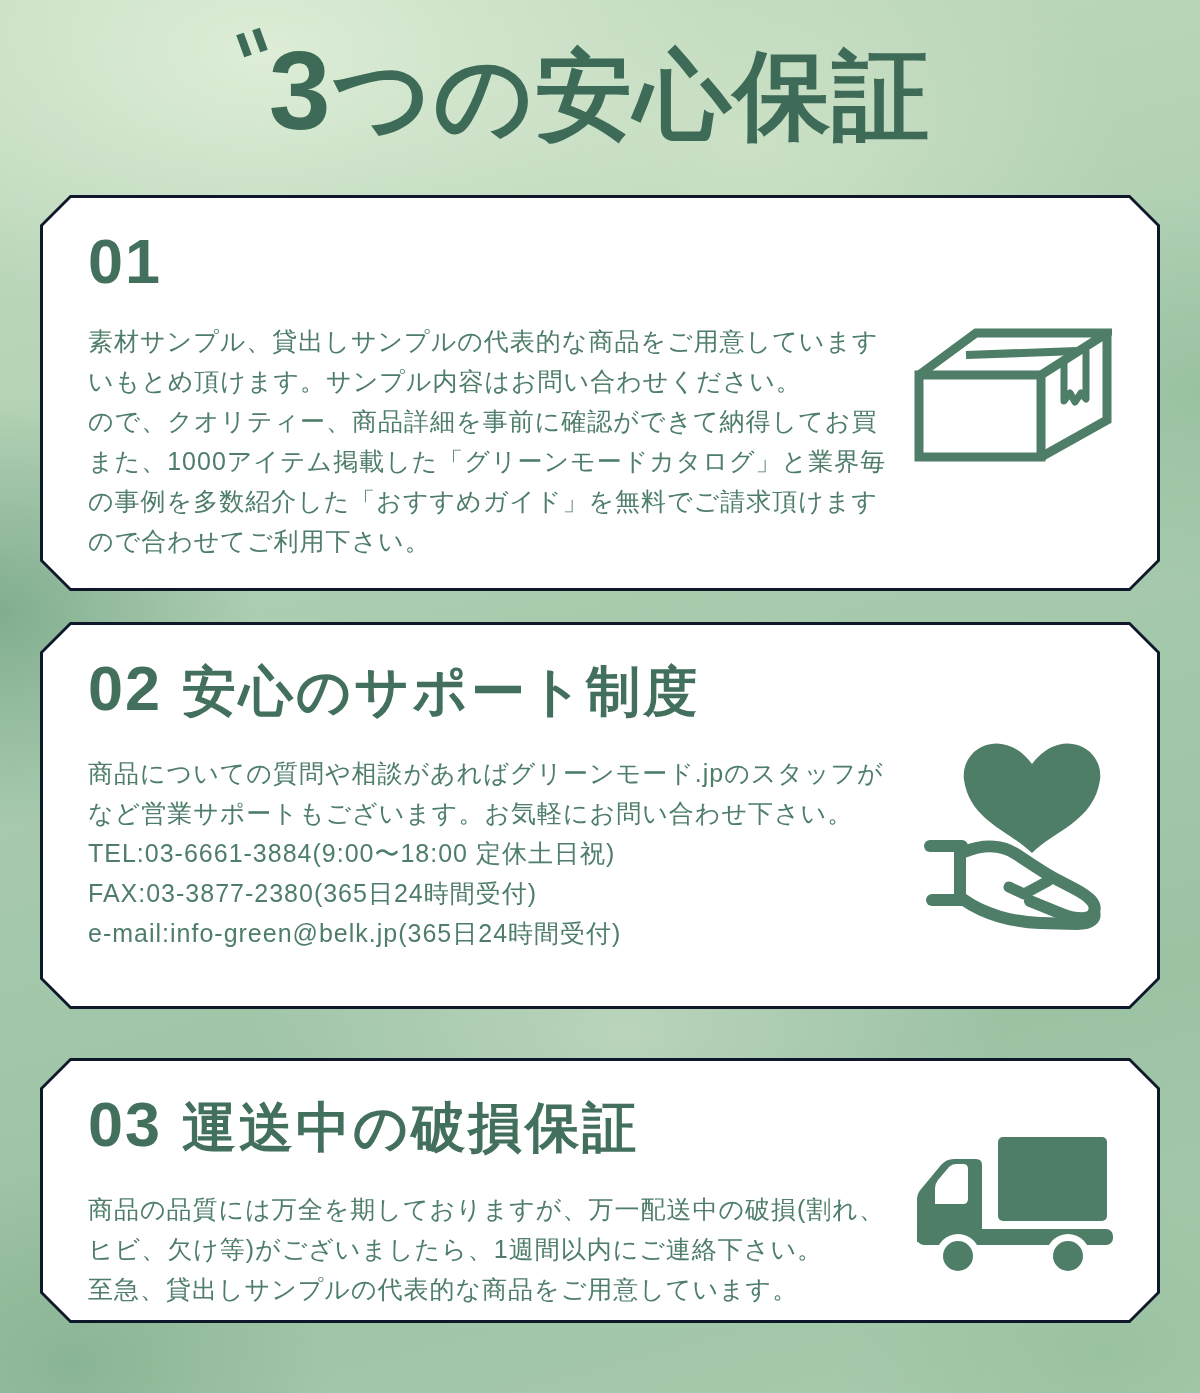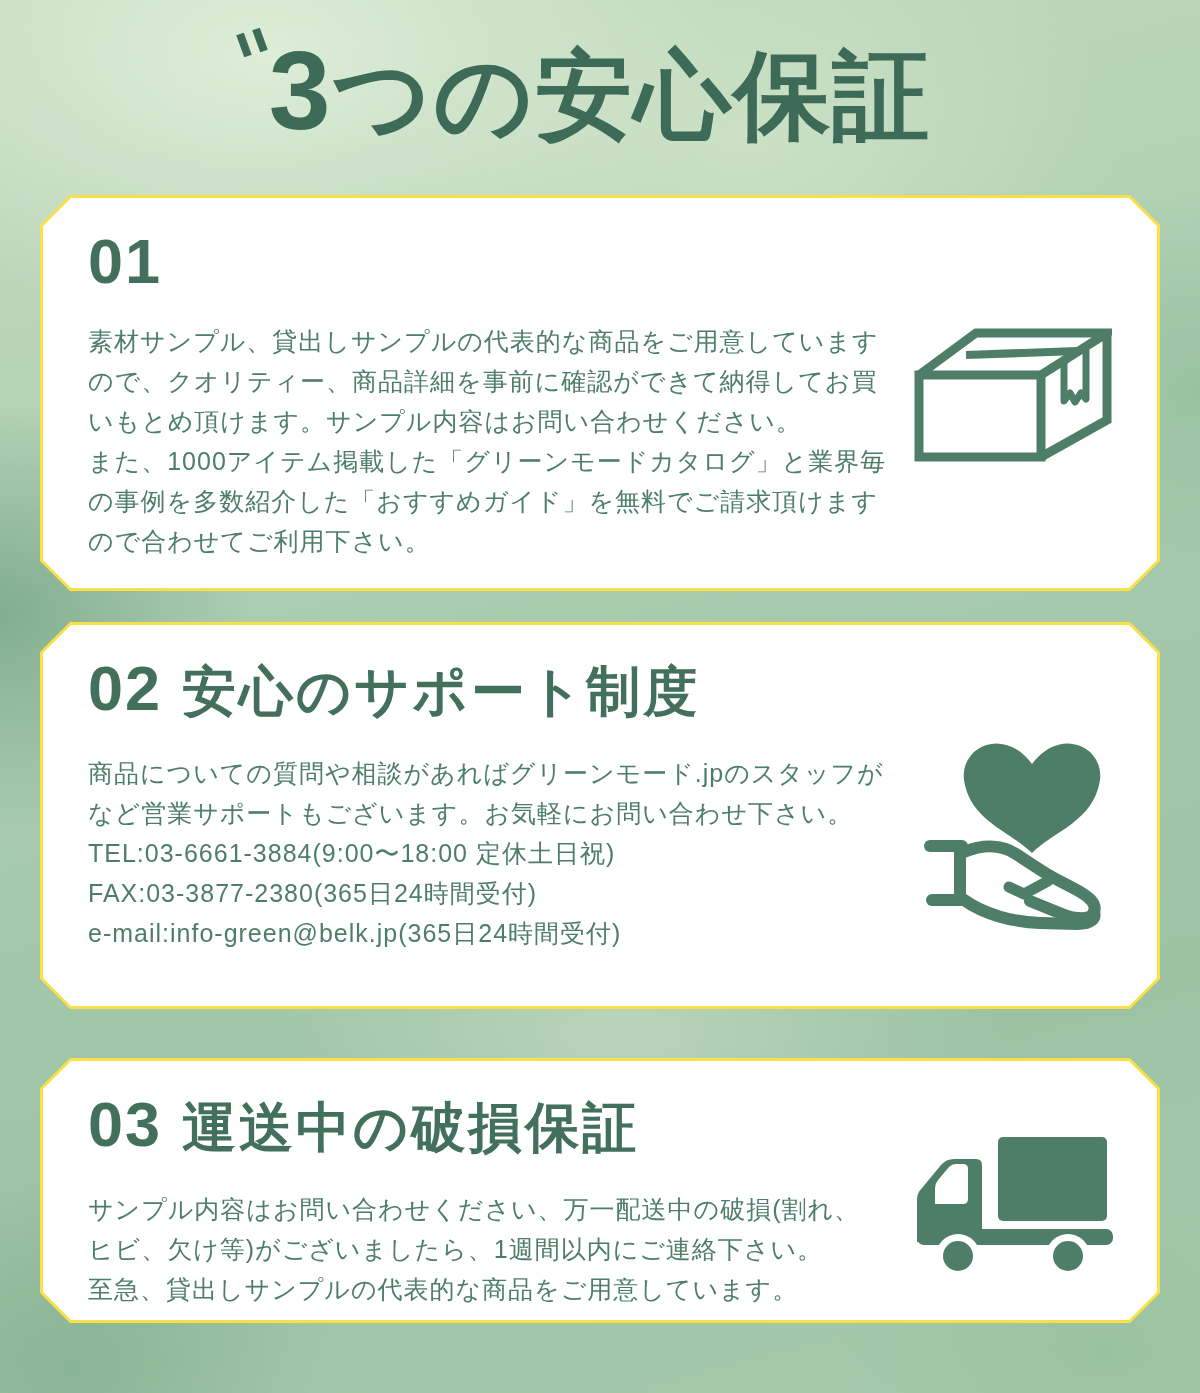--- a/index.html
+++ b/index.html
@@ -39,21 +39,21 @@
     position: absolute;
     left: -34px;
     top: -4px;
     width: 44px;
     height: 44px;
   }
   .cards { padding: 0 40px; }
   .card {
     position: relative;
     width: 1120px;
-    background: #fde047;
+    background: #0f172a;
     clip-path: polygon(30px 0, calc(100% - 30px) 0, 100% 30px, 100% calc(100% - 30px), calc(100% - 30px) 100%, 30px 100%, 0 calc(100% - 30px), 0 30px);
   }
   .card-inner {
     position: absolute;
     inset: 3px;
     background: #ffffff;
     clip-path: polygon(28px 0, calc(100% - 28px) 0, 100% 28px, 100% calc(100% - 28px), calc(100% - 28px) 100%, 28px 100%, 0 calc(100% - 28px), 0 28px);
   }
   .card-1 { height: 396px; margin-bottom: 31px; }
   .card-2 { height: 387px; margin-bottom: 49px; }
@@ -111,22 +111,22 @@
 <div class="cards">
 
   <section class="card card-1">
     <div class="card-inner"></div>
     <div class="card-content">
       <div class="card-header">
         <span class="card-number">01</span>
       </div>
       <div class="card-body">
         <p>素材サンプル、貸出しサンプルの代表的な商品をご用意しています</p>
+        <p>いもとめ頂けます。サンプル内容はお問い合わせください。</p>
         <p>ので、クオリティー、商品詳細を事前に確認ができて納得してお買</p>
-        <p>いもとめ頂けます。サンプル内容はお問い合わせください。</p>
         <p>また、1000アイテム掲載した「グリーンモードカタログ」と業界毎</p>
         <p>の事例を多数紹介した「おすすめガイド」を無料でご請求頂けます</p>
         <p>ので合わせてご利用下さい。</p>
       </div>
     </div>
     <svg class="card-icon icon-box" width="200" height="140" viewBox="0 0 200 140">
       <g fill="none" stroke="#4e7d68" stroke-width="9" stroke-miterlimit="10">
         <rect x="7" y="52" width="122" height="82"></rect>
         <path d="M7 52 L64 10 H195 L129 52"></path>
         <path d="M195 10 V97 L129 134"></path>
@@ -165,21 +165,21 @@
   </section>
 
   <section class="card card-3">
     <div class="card-inner"></div>
     <div class="card-content">
       <div class="card-header">
         <span class="card-number">03</span>
         <span class="card-heading">運送中の破損保証</span>
       </div>
       <div class="card-body">
-        <p>サンプル内容はお問い合わせください、万一配送中の破損(割れ、</p>
+        <p>商品の品質には万全を期しておりますが、万一配送中の破損(割れ、</p>
         <p>ヒビ、欠け等)がございましたら、1週間以内にご連絡下さい。</p>
         <p>至急、貸出しサンプルの代表的な商品をご用意しています。</p>
       </div>
     </div>
     <svg class="card-icon icon-truck" width="240" height="160" viewBox="0 0 240 160">
       <rect x="98" y="13" width="109" height="84" rx="5" fill="#4e7d68"></rect>
       <path d="M17 118 V76 Q17 69 22 64 L41 41 Q46 35 54 35 H76 Q82 35 82 41 V118 Z" fill="#4e7d68"></path>
       <path d="M35 80 V64 Q35 60 38 56 L49 43 Q52 40 56 40 H63 Q68 40 68 45 V75 Q68 80 63 80 Z" fill="#ffffff"></path>
       <rect x="17" y="105" width="196" height="16" rx="7" fill="#4e7d68"></rect>
       <circle cx="58" cy="132" r="22" fill="#ffffff"></circle>

